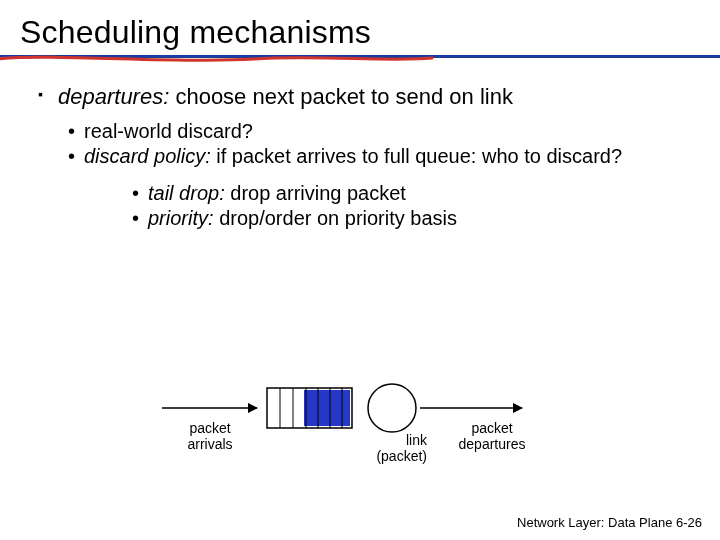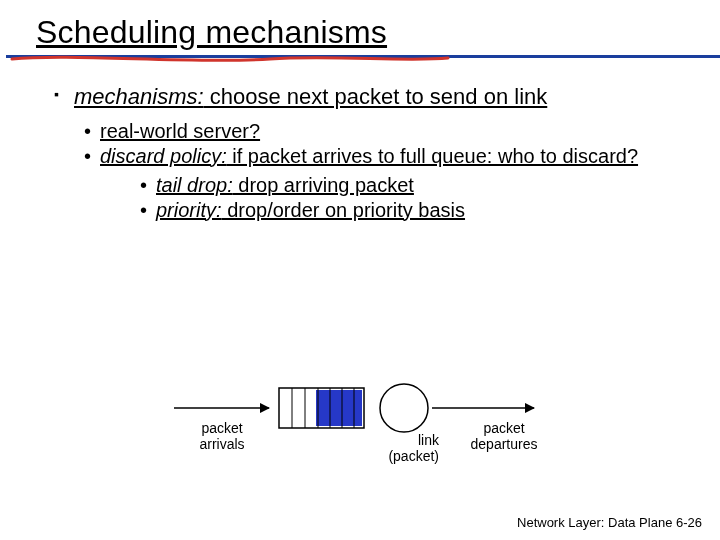--- a/index.html
+++ b/index.html
@@ -7,24 +7,23 @@
     margin: 0;
     width: 720px;
     height: 540px;
     background: #fff;
     font-family: Arial, Helvetica, sans-serif;
     color: #000;
     position: relative;
     overflow: hidden;
   }
   .slide {
-    padding: 14px 30px 10px 36px;
+    padding: 14px 30px 10px 20px;
     position: relative;
     height: 100%;
-    text-decoration: underline;
   }
   h1.title {
     font-size: 32px;
     font-weight: 400;
     margin: 0 0 4px 0;
     letter-spacing: 0.2px;
   }
   .rule {
     position: relative;
     height: 10px;
@@ -78,38 +77,38 @@
   ul.sub > li::before {
     content: "\2022";
     position: absolute;
     left: 0;
     top: 0;
     color: #000;
   }
   ul.sub2 {
     list-style: none;
     padding: 0 0 0 36px;
-    margin: 4px;
+    margin: 12px;
     font-size: 20px;
     line-height: 1.25;
   }
   ul.sub2 > li {
     position: relative;
     padding-left: 16px;
   }
   ul.sub2 > li::before {
     content: "\2022";
     position: absolute;
     left: 0;
     top: 0;
   }
   em.term { font-style: italic; }
   .diagram {
     position: absolute;
-    left: 164px;
+    left: 152px;
     top: 378px;
     width: 440px;
     height: 110px;
   }
   .dlabel {
     position: absolute;
     font-size: 14px;
     text-align: center;
     line-height: 1.15;
   }
@@ -129,26 +128,26 @@
 
   <div class="rule">
     <div class="blue"></div>
     <svg class="red-stroke" viewBox="0 0 440 12">
       <path d="M2 5 C 60 -1, 180 10, 260 5 C 320 1, 400 8, 438 4" stroke="#d0342c" stroke-width="3" fill="none" stroke-linecap="round"></path>
     </svg>
   </div>
 
   <ul class="top">
     <li>
-      <em class="term">mechanisms:</em><span> choose next packet to send on link</span>
+      <em class="term">departures:</em><span> choose next packet to send on link</span>
     </li>
   </ul>
 
   <ul class="sub">
-    <li>real-world server?</li>
+    <li>real-world discard?</li>
     <li>
       <em class="term">discard policy:</em><span> if packet arrives to full queue: who to discard?</span>
       <ul class="sub2">
         <li>
           <em class="term">tail drop:</em><span> drop arriving packet</span>
         </li>
         <li>
           <em class="term">priority:</em><span> drop/order on priority basis</span>
         </li>
       </ul>

